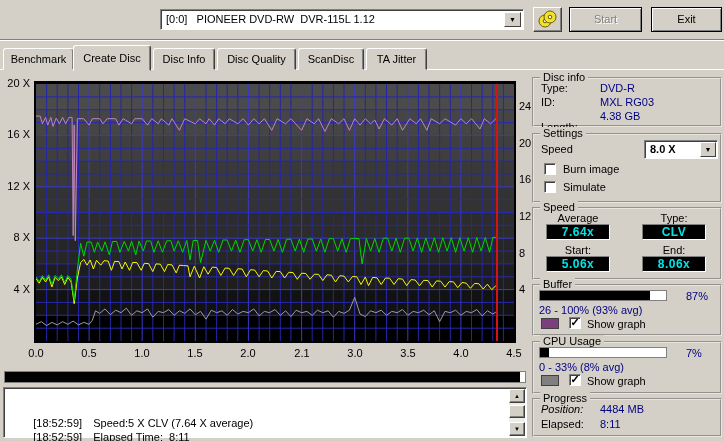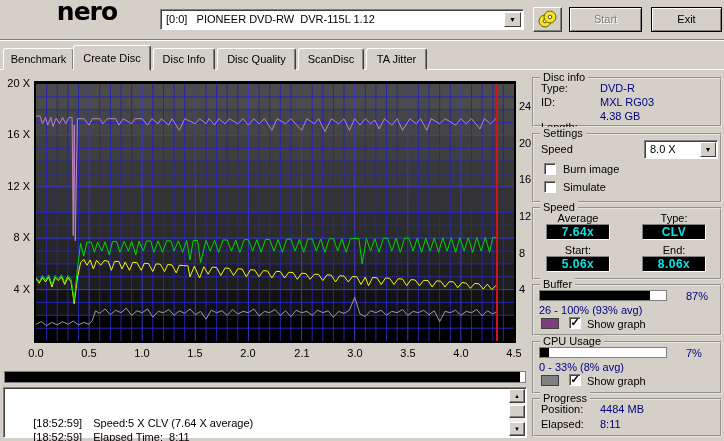--- a/index.html
+++ b/index.html
@@ -142,21 +142,20 @@
   select.ghost, .settings-combo {
     position:absolute; background:#fff;
     border:1px solid; border-color:#808080 #fff #fff #808080;
     box-shadow:inset 1px 1px 0 #404040;
   }
 </style>
 </head>
 <body>
 
 <div class="abs logo">
-  <div class="l1">nero</div>
 </div>
 
 <div class="abs combo">
   <span class="txt">[0:0]   PIONEER DVD-RW  DVR-115L 1.12</span>
   <span class="drop">▼</span>
 </div>
 
 <div class="abs toolbtn">
   <svg width="27" height="23" viewBox="0 0 27 23">
     <circle cx="11" cy="13" r="6" fill="#f2e22a" stroke="#6b5e00"></circle>
@@ -308,21 +307,21 @@
   <span class="val" style="left:66px;top:3px;">DVD-R</span>
   <span class="lab" style="left:7px;top:17px;">ID:</span>
   <span class="val" style="left:66px;top:17px;">MXL RG03</span>
   <span class="lab" style="left:7px;top:31px;margin-top:11px;">Length:</span>
   <span class="val" style="left:66px;top:31px;">4.38 GB</span>
 </div>
 
 <div class="group" style="top:133px;height:70px;">
   <span class="gtitle">Settings</span>
   <span class="lab" style="left:7px;top:8px;">Speed</span>
-  <div class="settings-combo" style="left:110px;top:5px;width:74px;height:19px;">
+  <div class="settings-combo" style="left:110px;top:5px;width:74px;height:19px;font-weight:bold;">
     <span style="position:absolute;left:5px;top:2px;">8.0 X</span>
     <span class="drop" style="position:absolute;right:1px;top:1px;width:16px;height:15px;background:#d4d0c8;border:1px solid;border-color:#fff #404040 #404040 #fff;text-align:center;font-size:7px;line-height:14px;">▼</span>
   </div>
   <div class="checkbox" style="left:10px;top:28px;"><span class="mark" style="visibility: hidden;">✓</span></div>
   <span class="lab" style="left:29px;top:28px;">Burn image</span>
   <div class="checkbox" style="left:10px;top:46px;"><span class="mark" style="visibility: hidden;">✓</span></div>
   <span class="lab" style="left:29px;top:46px;">Simulate</span>
 </div>
 
 <div class="group" style="top:207px;height:73px;">
@@ -356,17 +355,17 @@
   </div>
   <span class="val" style="left:152px;top:4px;">7%</span>
   <span class="val" style="left:5px;top:18px;">0 - 33% (8% avg)</span>
   <div class="swatch" style="left: 7px; top: 32px; background: rgb(128, 128, 128);"></div>
   <div class="checkbox" style="left:35px;top:31px;"><span class="mark" style="visibility: visible;">✓</span></div>
   <span class="lab" style="left:53px;top:32px;">Show graph</span>
 </div>
 
 <div class="group" style="top:398px;height:39px;">
   <span class="gtitle">Progress</span>
-  <span class="lab" style="left:7px;top:3px;">Position:</span>
+  <span class="lab" style="left:7px;top:3px;font-style:italic;">Position:</span>
   <span class="val" style="left:66px;top:3px;">4484 MB</span>
   <span class="lab" style="left:7px;top:18px;">Elapsed:</span>
   <span class="val" style="left:66px;top:18px;">8:11</span>
 </div>
 
 </body></html>

